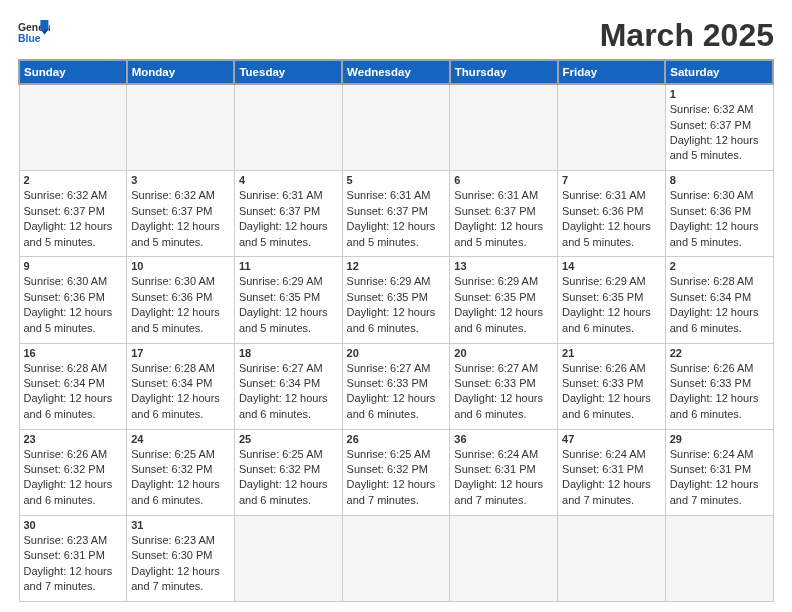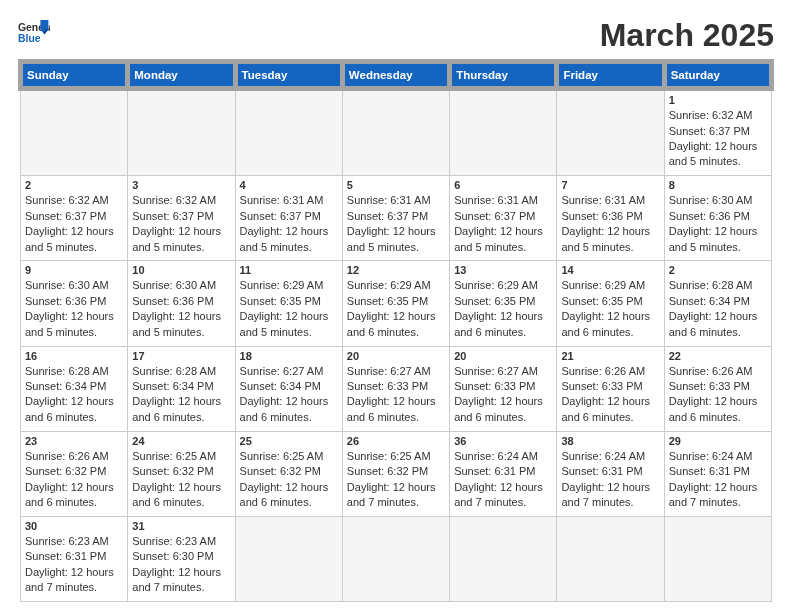--- a/index.html
+++ b/index.html
@@ -53,21 +53,21 @@
       border-collapse: collapse;
       width: 100%;
       table-layout: fixed;
     }
     .calendar thead tr th {
       background: #1565c0;
       color: #fff;
       font-size: 11.5px;
       font-weight: bold;
       padding: 5px 4px;
-      border: 5px solid #a3a3a3;
+      border: 2px solid #a3a3a3;
       text-align: left;
     }
     .calendar tbody tr td {
       border: 1px solid #ccc;
       vertical-align: top;
       padding: 3px 4px;
       font-size: 9px;
       color: #333;
       background: #fff;
       height: 78px;
@@ -316,21 +316,21 @@
 and 7 minutes.</div>
           </td>
           <td>
             <span class="day-number">36</span>
             <div class="day-info" style="white-space: pre-line;">Sunrise: 6:24 AM
 Sunset: 6:31 PM
 Daylight: 12 hours
 and 7 minutes.</div>
           </td>
           <td>
-            <span class="day-number">38</span>
+            <span class="day-number">47</span>
             <div class="day-info" style="white-space: pre-line;">Sunrise: 6:24 AM
 Sunset: 6:31 PM
 Daylight: 12 hours
 and 7 minutes.</div>
           </td>
           <td>
             <span class="day-number">29</span>
             <div class="day-info" style="white-space: pre-line;">Sunrise: 6:24 AM
 Sunset: 6:31 PM
 Daylight: 12 hours

